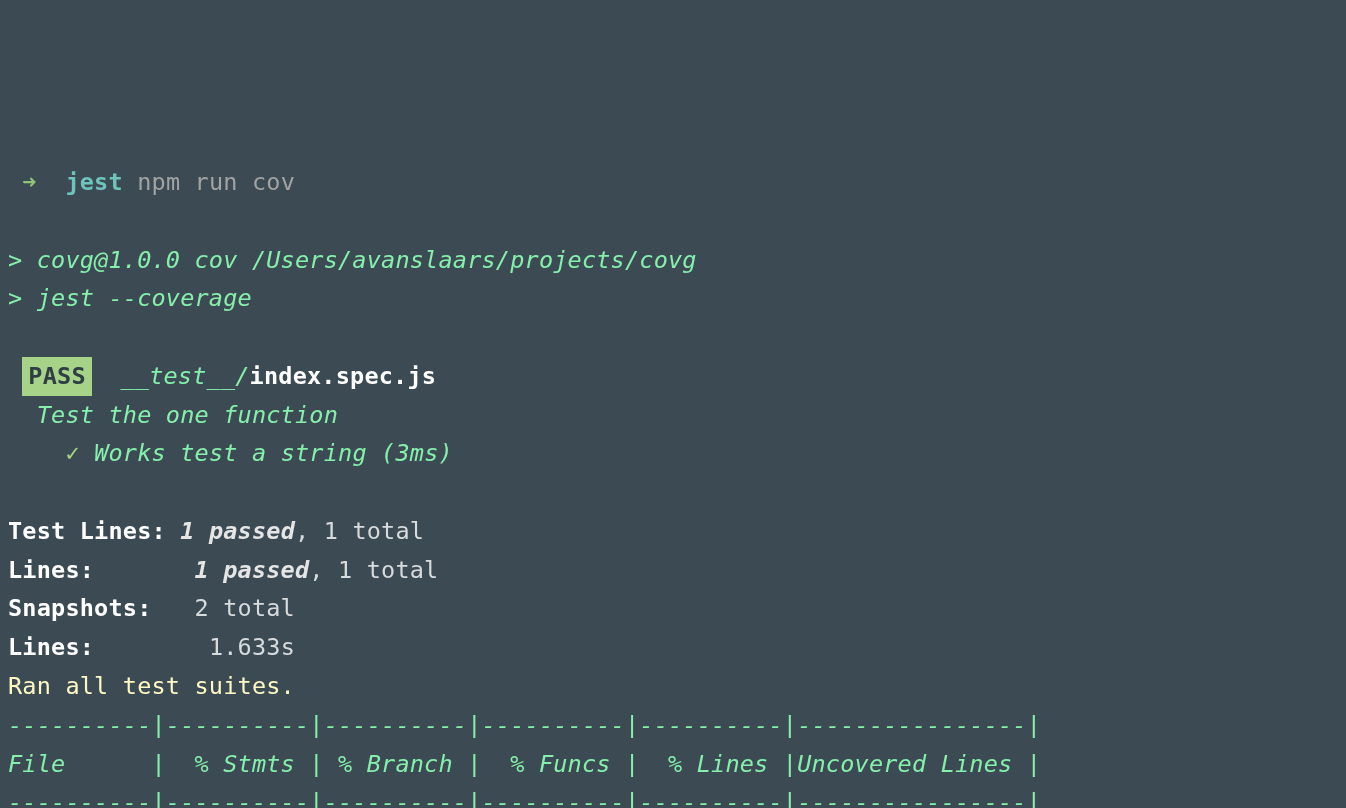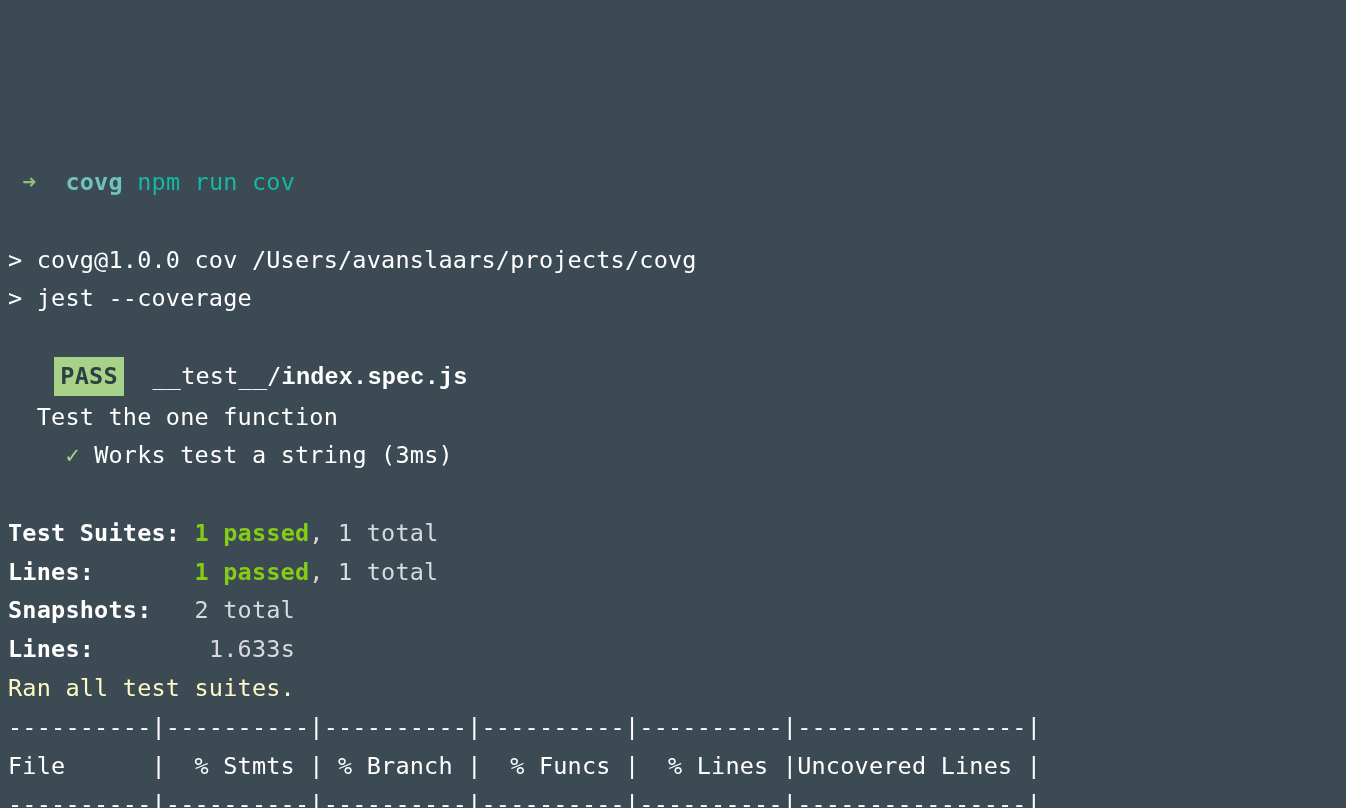--- a/index.html
+++ b/index.html
@@ -12,52 +12,51 @@
     color: #d7dbdd;
     padding: 8px 8px;
     letter-spacing: 0.2px;
     white-space: pre;
     overflow: hidden;
     width: 1346px;
     height: 808px;
   }
   .arrow { color: #8fc37a; }
   .cwd { color: #6fc3bd; font-weight: 700; }
-  .cmd { color: #14b8a6; }
-  .dim { color: #ffffff; }
+  .cmd { color: #a3a3a3; }
+  .dim { color: #86efac; font-style: italic; }
   .white { color: #ffffff; }
-  .bold { font-weight: 700; font-family: Liberation Mono, monospace; }
+  .bold { font-weight: 700; }
   .pass-badge {
     background: #a6d388;
     color: #2f3d45;
     font-weight: 800;
     padding: 0 6px;
     display: inline-block;
-    margin-left: 32px;
   }
-  .green { color: #84cc16; font-weight: 700; }
+  .green { color: #e5e5e5; font-weight: 700; font-style: italic; }
   .check { color: #a6d388; }
   .label { font-weight: 800; color: #ffffff; }
   .ranline { color: #fef9c3; }
 </style>
 </head>
 <body>
 
 
 
-<div><span> <span class="arrow">➜</span>  <span class="cwd">covg</span> <span class="cmd">npm run cov</span></span>
+<div><span> <span class="arrow">➜</span>  <span class="cwd">jest</span> <span class="cmd">npm run cov</span></span>
 
 <span class="dim">&gt; covg@1.0.0 cov /Users/avanslaars/projects/covg</span>
 <span class="dim">&gt; jest --coverage</span>
 
  <span class="pass-badge">PASS</span>  <span class="dim">__test__/</span><span class="white bold">index.spec.js</span>
   <span class="dim">Test the one function</span>
     <span class="check">✓</span> <span class="dim">Works test a string (3ms)</span>
 
-<span class="label">Test Suites:</span> <span class="green">1 passed</span><span>, 1 total</span>
+<span class="label">Test Lines:</span> <span class="green">1 passed</span><span>, 1 total</span>
 <span class="label">Lines:</span>       <span class="green">1 passed</span><span>, 1 total</span>
 <span class="label">Snapshots:</span>   <span>2 total</span>
 <span class="label">Lines:</span>        <span>1.633s</span>
 <span class="ranline">Ran all test suites.</span>
 <span class="dim">----------|----------|----------|----------|----------|----------------|</span>
 <span class="dim">File      |  % Stmts | % Branch |  % Funcs |  % Lines |Uncovered Lines |</span>
 <span class="dim">----------|----------|----------|----------|----------|----------------|</span>
 
 
 

